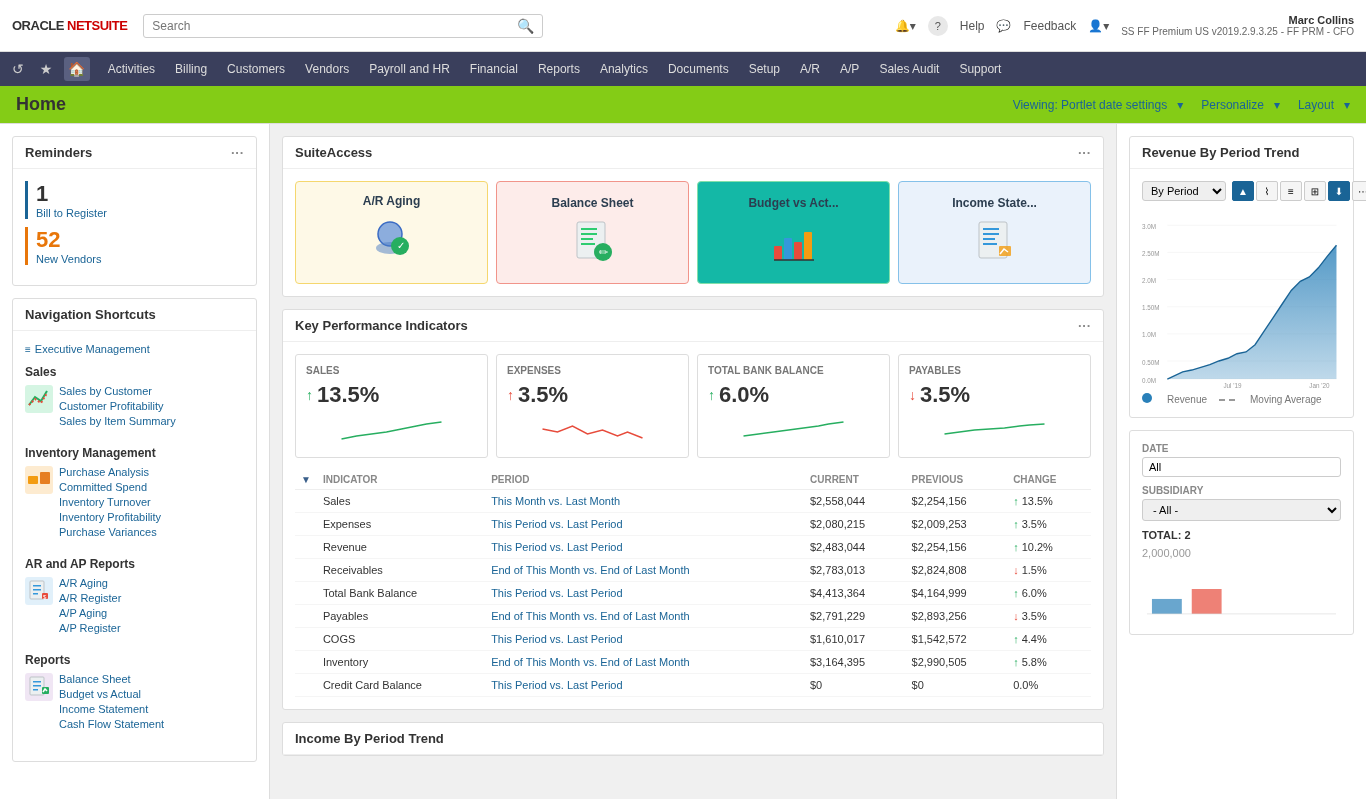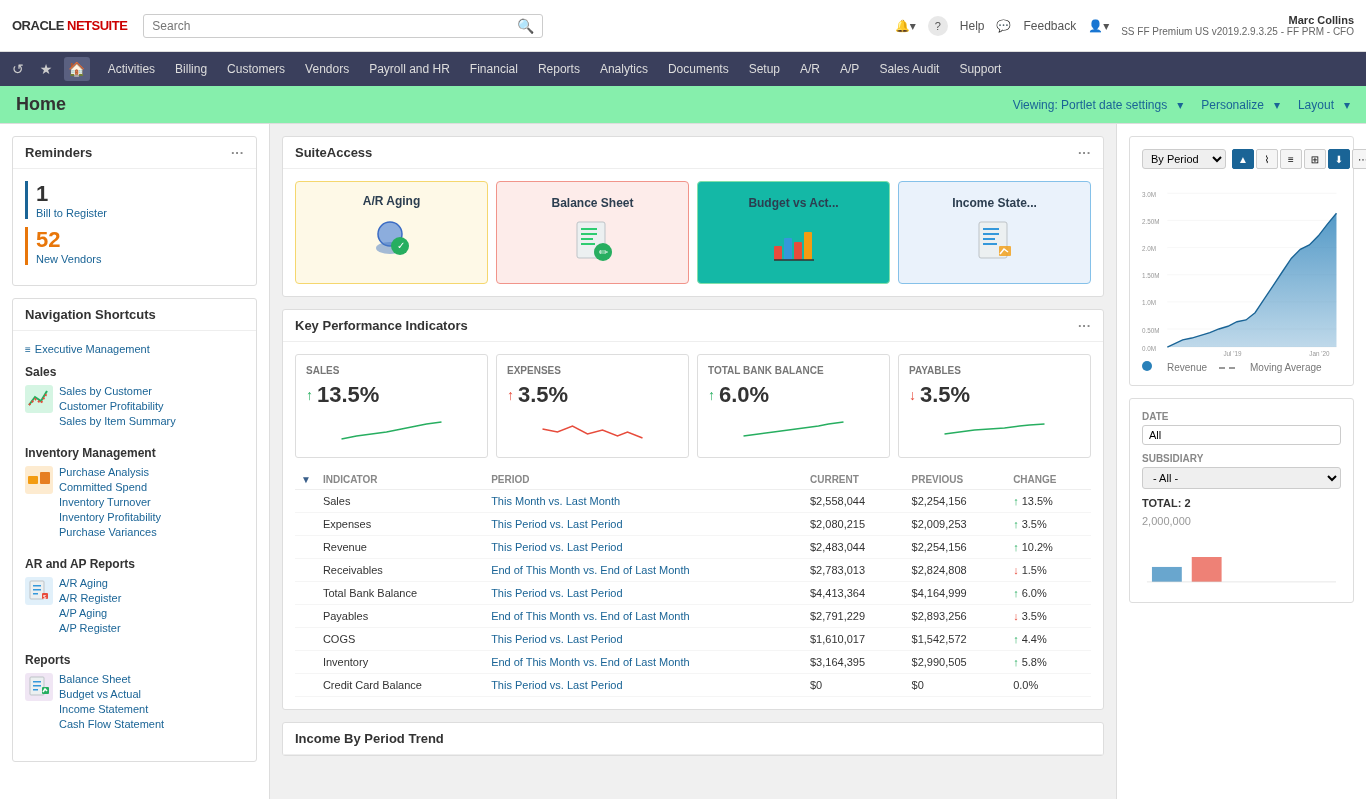--- a/index.html
+++ b/index.html
@@ -94,21 +94,21 @@
     .legend-line { width: 16px; height: 2px; border-top: 2px dashed #999; display: inline-block; margin-right: 3px; vertical-align: middle; }
 
     
     .form-row { margin-bottom: 8px; }
     .form-label { font-size: 10px; color: #888; font-weight: bold; text-transform: uppercase; margin-bottom: 3px; }
     .form-select { width: 100%; font-size: 11px; border: 1px solid #ccc; border-radius: 3px; padding: 3px 6px; }
     .form-input { width: 100%; font-size: 11px; border: 1px solid #ccc; border-radius: 3px; padding: 3px 6px; }
     .total-label { font-size: 11px; font-weight: bold; margin-top: 4px; }
 
     
-    .full-header { background: #86efac; padding: 8px 16px; display: flex; align-items: center; justify-content: space-between; border-bottom: 1px solid #ddd; }
+    .full-header { background: #84cc16; padding: 8px 16px; display: flex; align-items: center; justify-content: space-between; border-bottom: 1px solid #ddd; }
 
     
     svg.sparkline { width: 100%; height: 30px; }
   </style>
 </head>
 <body>
 
 <div class="top-bar">
   <div class="logo">
     <span>ORACLE</span>
@@ -501,20 +501,23 @@
       <div class="portlet-header">
         <span>Income By Period Trend</span>
       </div>
     </div>
 
   </div>
 
   <div class="right-panel">
 
     <div class="portlet">
+      <div class="portlet-header">
+        <span>Revenue By Period Trend</span>
+      </div>
       <div class="portlet-body">
         <div class="chart-controls">
           <select class="chart-select">
             <option>By Period</option>
             <option>By Quarter</option>
             <option>By Year</option>
           </select>
           <div class="chart-type-buttons">
             <button class="chart-btn active">▲</button>
             <button class="chart-btn">⌇</button>

